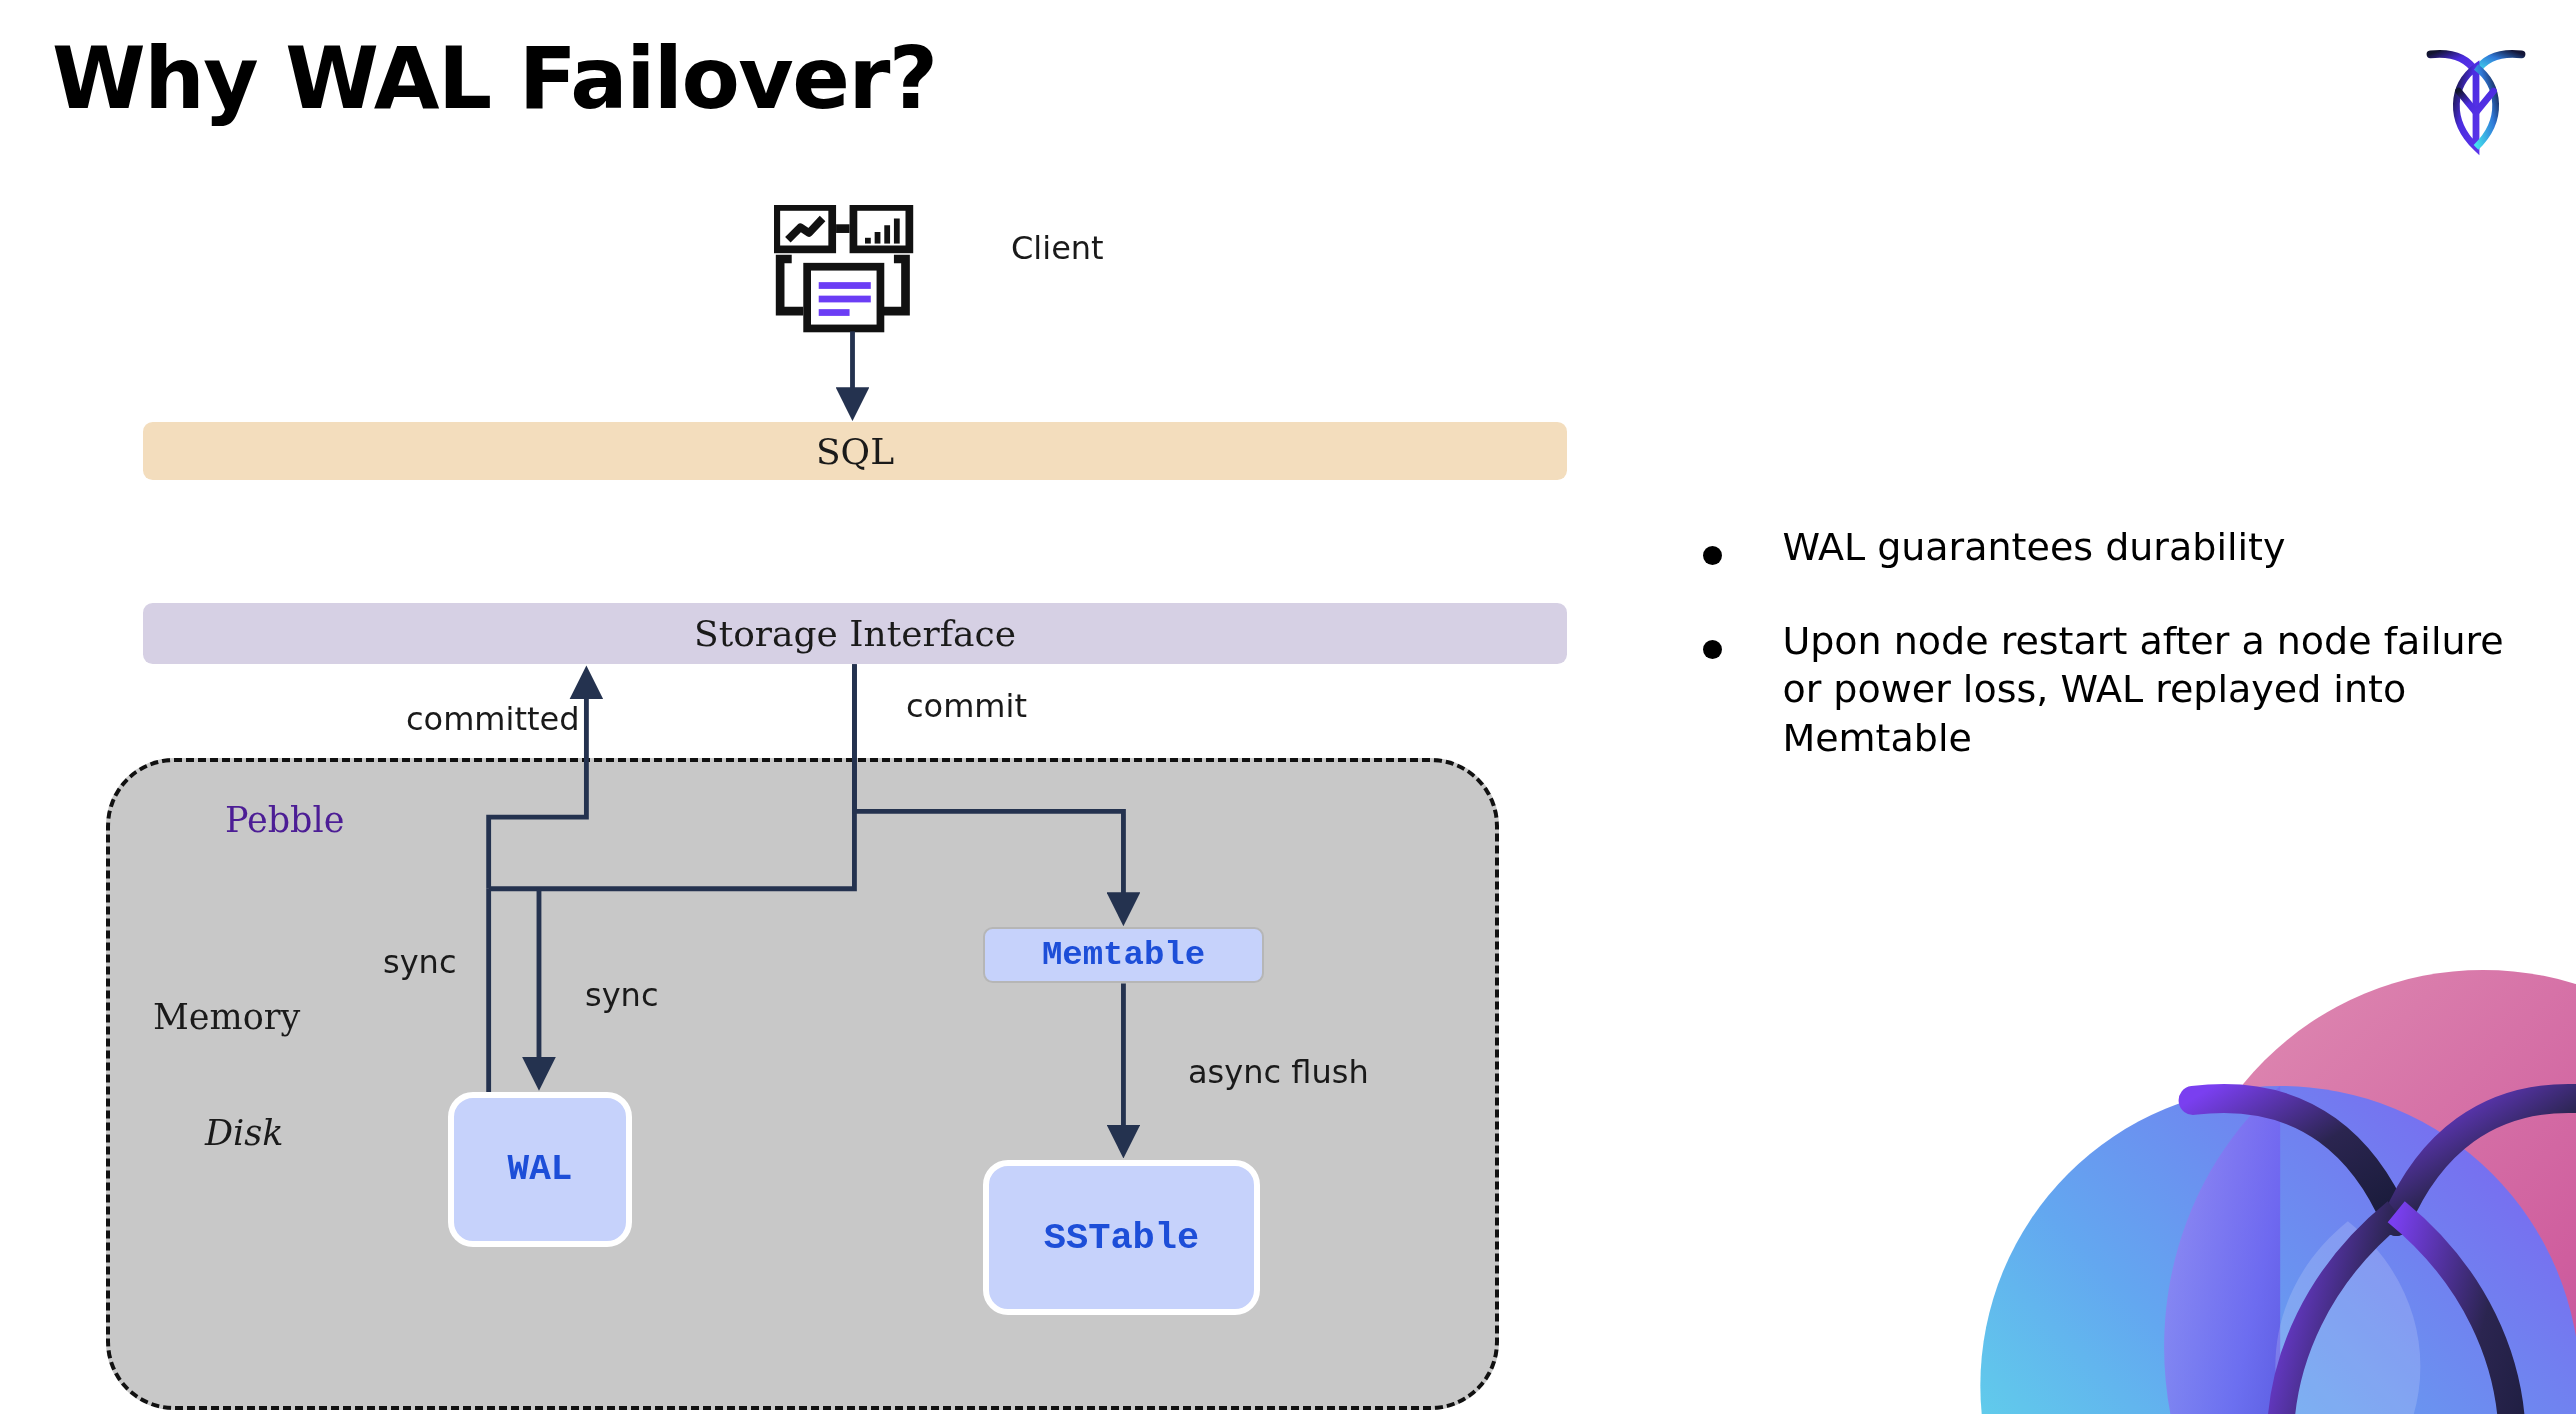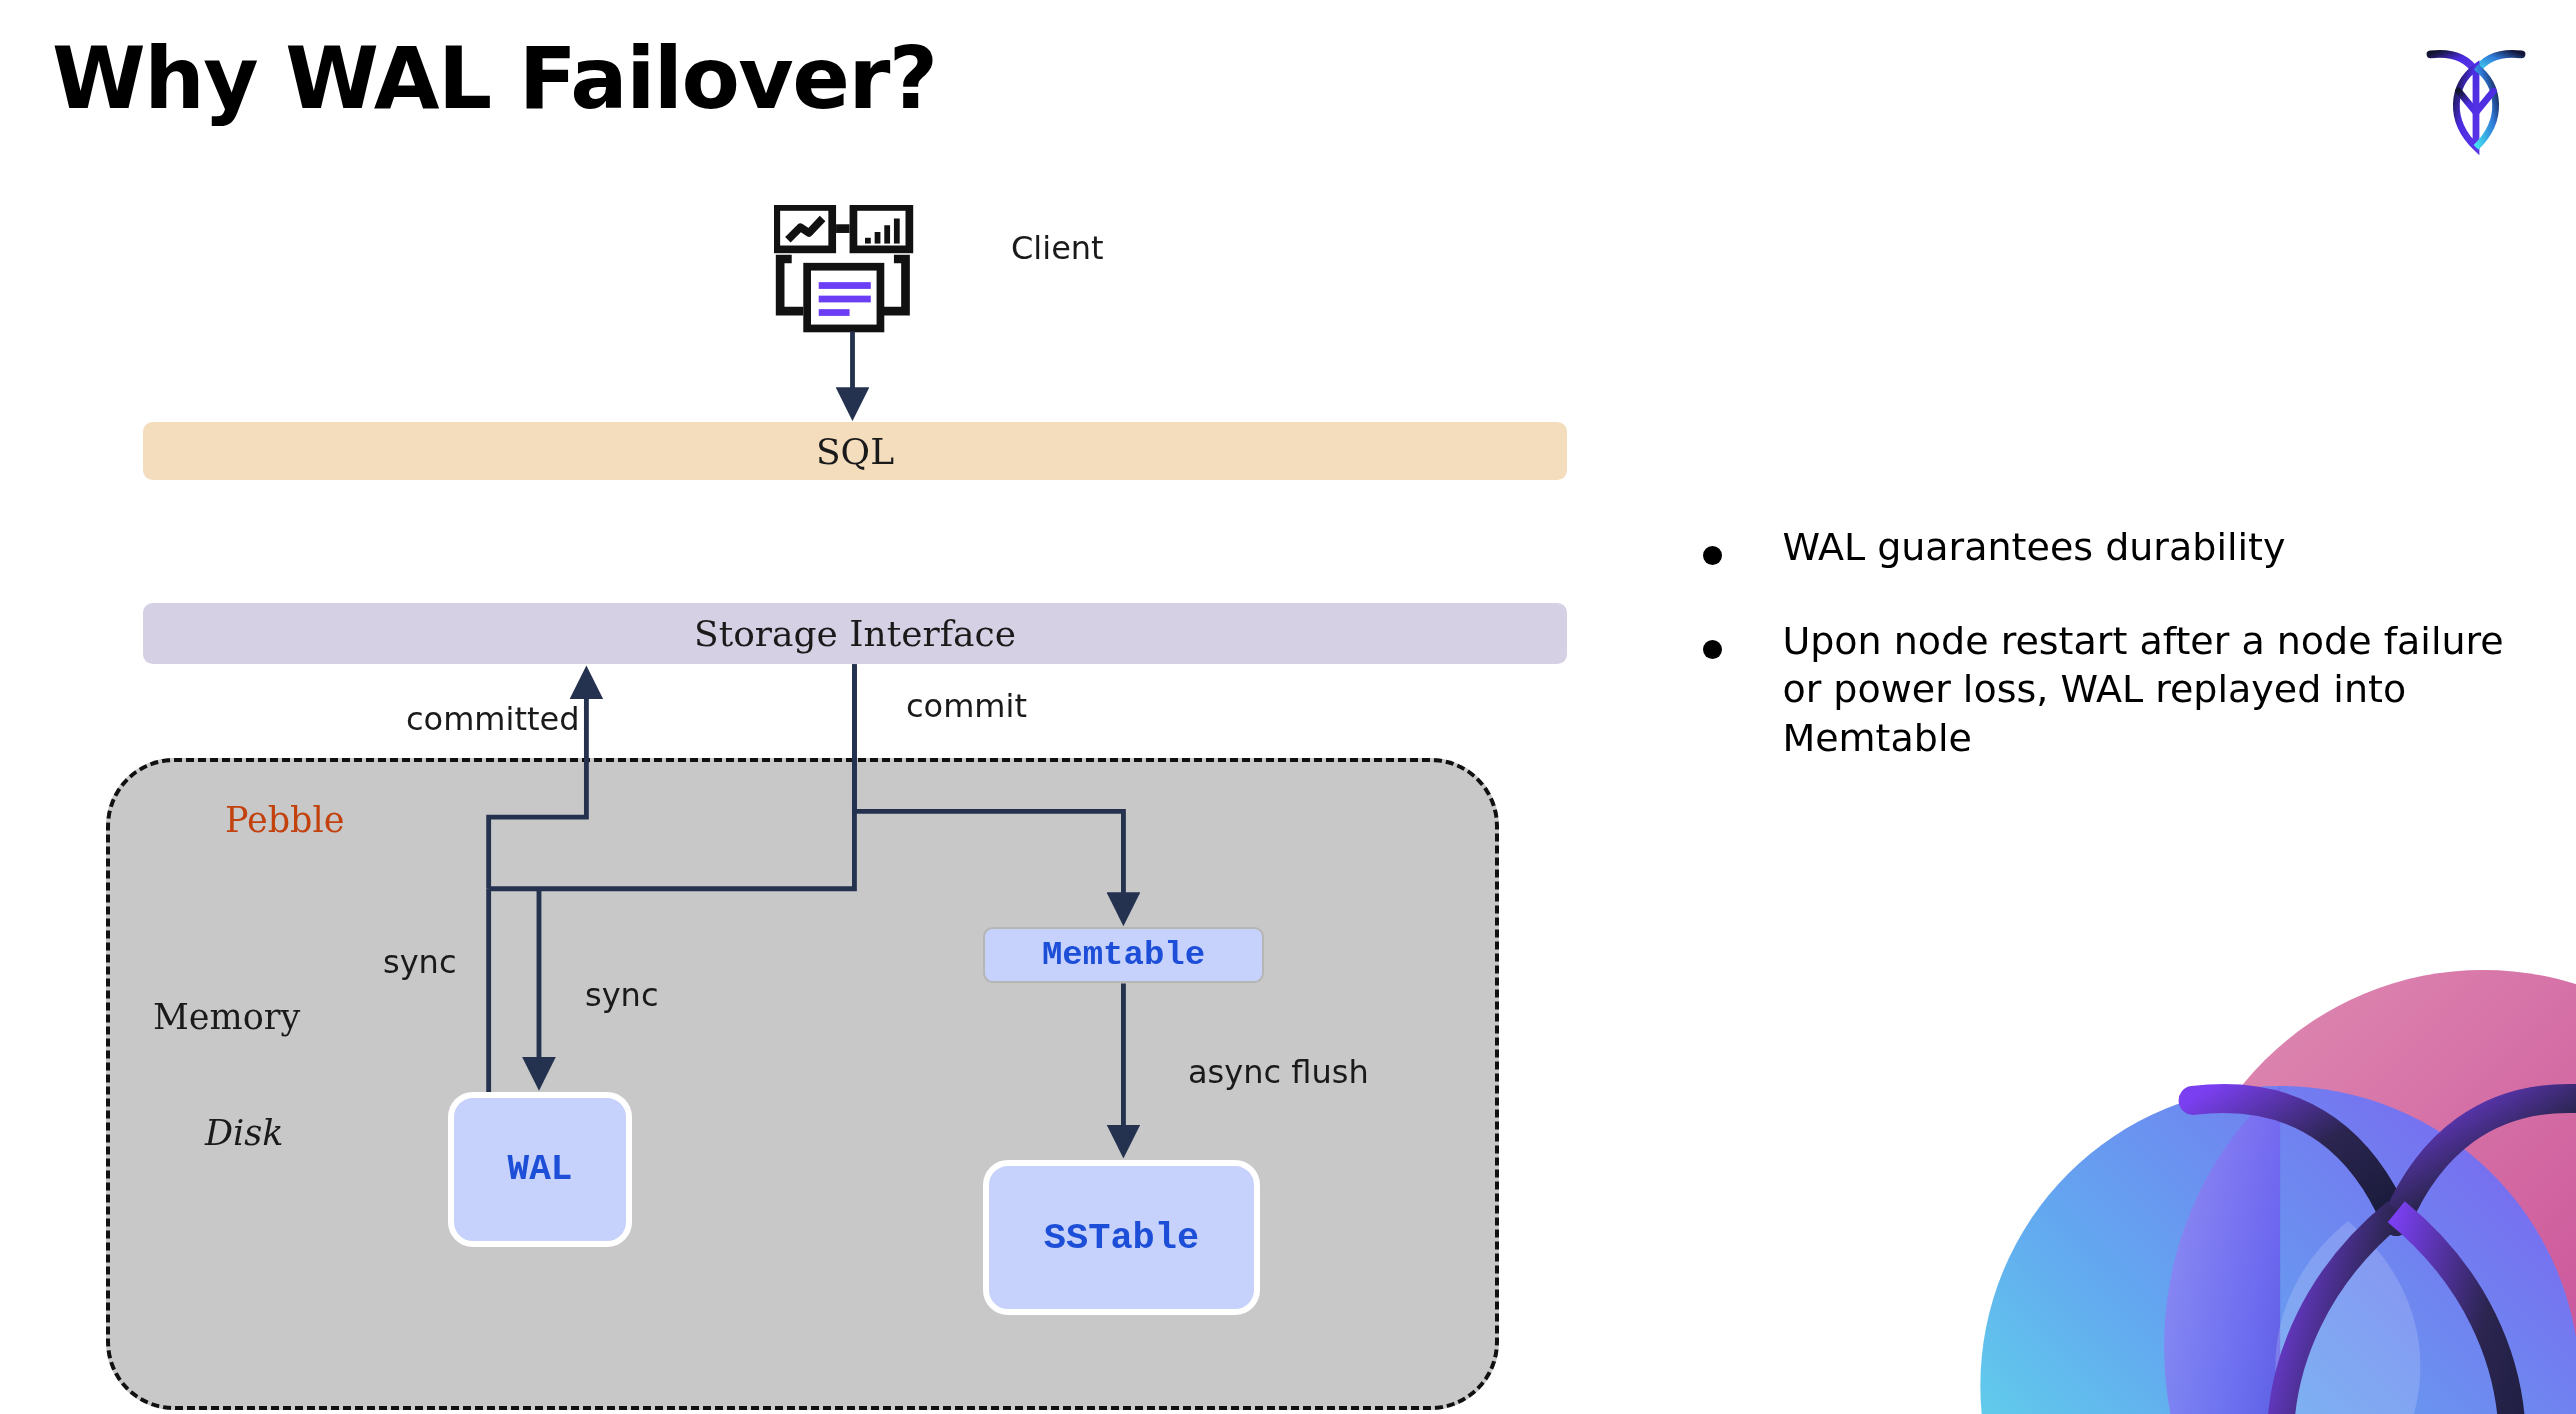--- a/index.html
+++ b/index.html
@@ -56,21 +56,21 @@
   
   #pebble-container{
     position:absolute;left:106px;top:750px;width:1393px;height:652px;
     background:#c8c8c8;
     border:4.8px dashed #111111;
     border-radius:68px;
     box-sizing:border-box;
   }
   #pebble-label{
     position:absolute;left:225px;top:792px;
-    font-family:"DejaVu Serif", serif;font-size:35px;color:#c2410c;
+    font-family:"DejaVu Serif", serif;font-size:35px;color:#4c1d95;
   }
   #memory-label{
     position:absolute;left:153px;top:989px;
     font-family:"DejaVu Serif", serif;font-size:35px;color:#1a1a1a;
   }
   #disk-label{
     position:absolute;left:205px;top:1105px;
     font-family:"DejaVu Serif", serif;font-size:35px;color:#1a1a1a;font-style:italic;
   }
 

